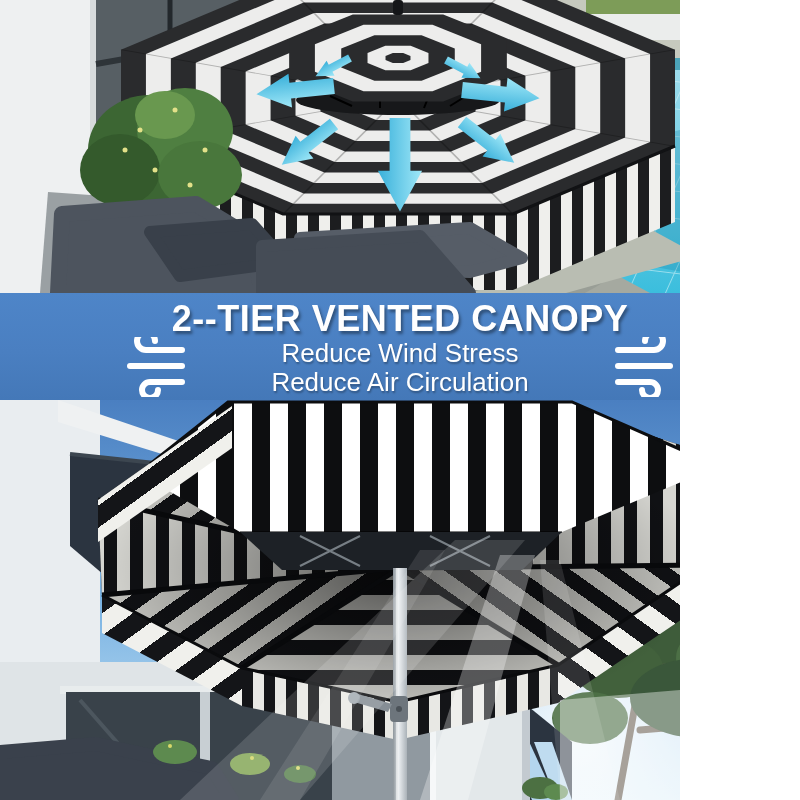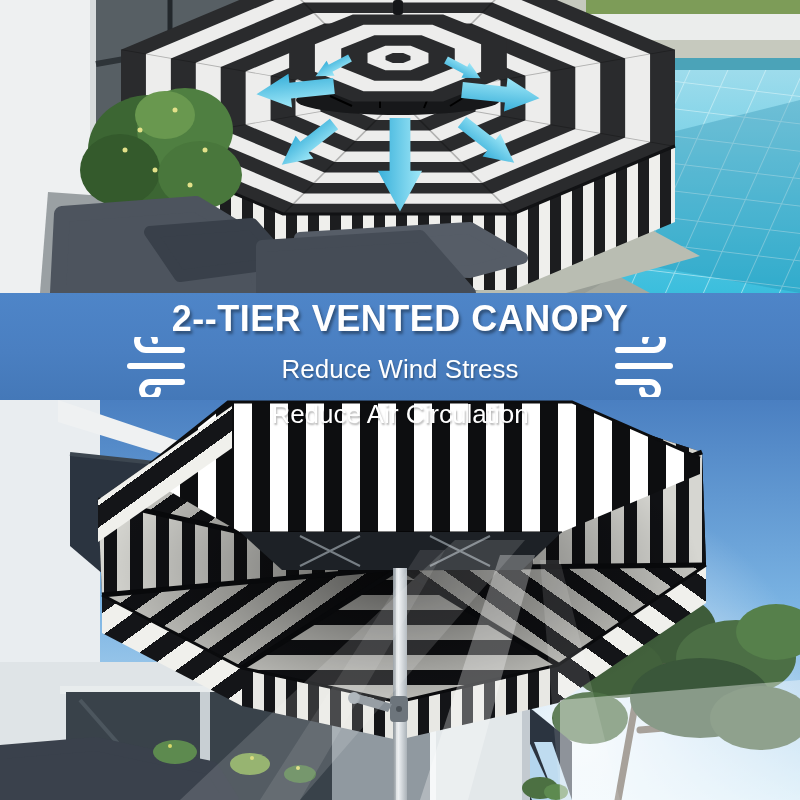--- a/index.html
+++ b/index.html
@@ -1,21 +1,21 @@
 <!DOCTYPE html>
 <html><head>
 <meta charset="utf-8">
 <style>
   html,body{margin:0;padding:0;background:#ffffff;font-family:"Liberation Sans",sans-serif;}
-  .page{position:relative;width:800px;height:800px;overflow:hidden;background:#9aa0a0;}
+  .page{position:relative;width:680px;height:800px;overflow:hidden;background:#9aa0a0;}
   .scene{display:block;}
   
   .banner{position:relative;width:800px;height:107px;background:linear-gradient(180deg,#4e85c8 0%,#4a7fc1 55%,#4478b8 100%);text-align:center;color:#ffffff;overflow:visible;z-index:5;}
   .banner h1{margin:0;padding-top:6px;font-size:36px;line-height:40px;font-weight:bold;letter-spacing:.5px;text-shadow:2px 3px 3px rgba(0,0,0,.38);}
-  .banner p{margin:16px;font-size:26px;line-height:29px;font-weight:normal;text-shadow:1px 2px 2px rgba(0,0,0,.3);}
+  .banner p{margin:0;font-size:26px;line-height:29px;font-weight:normal;text-shadow:1px 2px 2px rgba(0,0,0,.3);}
   .wind{position:absolute;width:76px;height:60px;top:44px;}
   .wind.left{left:118px;}
   .wind.right{right:118px;transform:scaleX(-1);}
   .wind path{stroke:#ffffff;stroke-width:6;fill:none;stroke-linecap:round;}
 </style>
 </head>
 <body>
 
 <div class="page">
 

